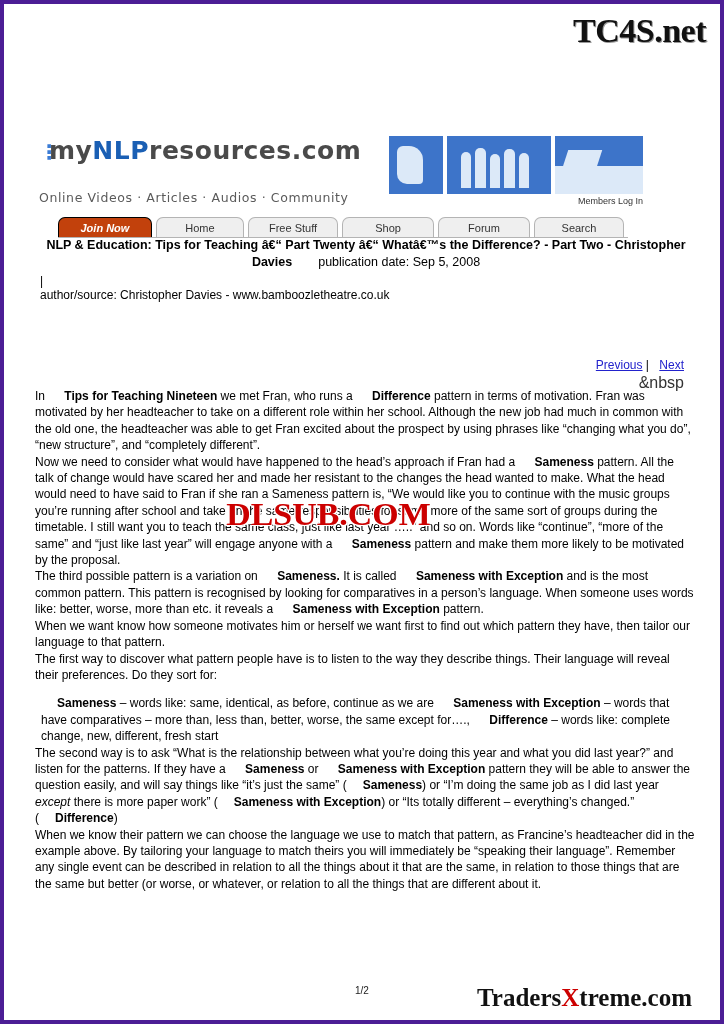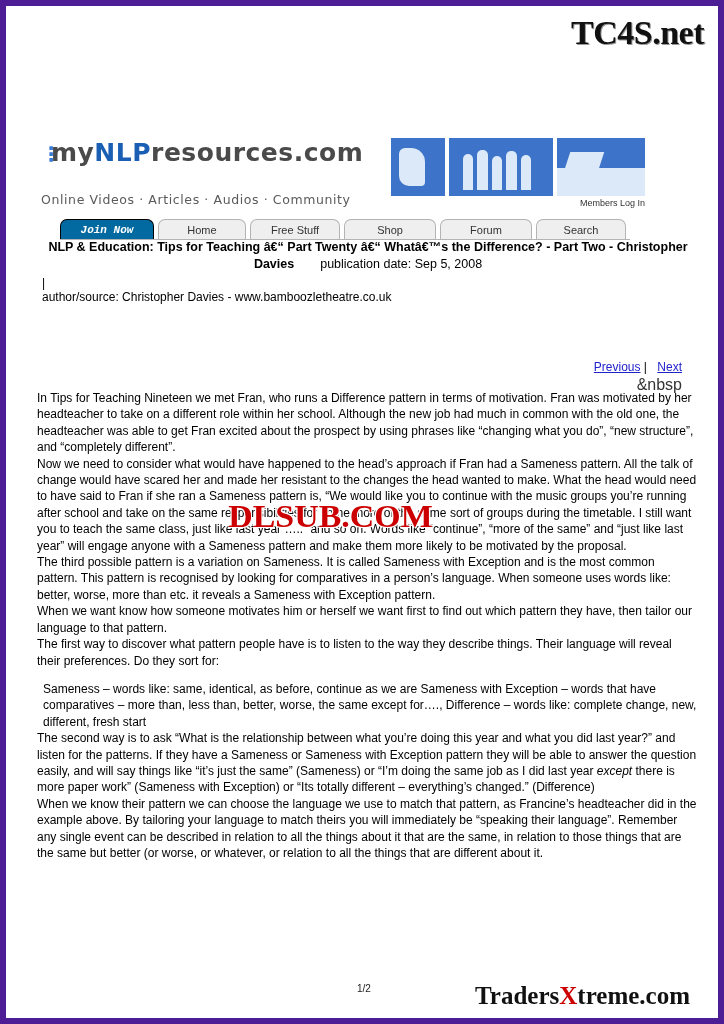--- a/index.html
+++ b/index.html
@@ -13,21 +13,21 @@
     font-family: "Liberation Sans", sans-serif;
     color: #000000;
     position: relative;
     overflow: hidden;
   }
   .page {
     position: relative;
     width: 724px;
     height: 1024px;
     box-sizing: border-box;
-    border: 6px solid #4c1d95;
+    border: 4px solid #4c1d95;
   }
 
   
   .tc4s {
     position: absolute;
     top: 8px;
     right: 14px;
     font-family: "Liberation Serif", serif;
     font-weight: bold;
     font-size: 34px;
@@ -122,27 +122,26 @@
     font-size: 11px;
     color: #333333;
     background: #efefef;
     border: 1px solid #b4b4b4;
     border-bottom: none;
     border-radius: 7px 7px 0 0;
     margin-right: 4px;
     font-family: "Liberation Sans", sans-serif;
   }
   .tab.join {
-    background: #0369a1;
+    background: #c2410c;
     color: #ffffff;
     font-style: italic;
     font-weight: bold;
     border-color: #000000;
     width: 96px;
-    font-family: Liberation Mono, monospace;
   }
   .tab.home { width: 90px; }
   .tab.free { width: 92px; }
   .tab.shop { width: 94px; }
   .tab.forum { width: 94px; }
   .tab.search { width: 92px; }
   .navline {
     position: absolute;
     top: 233px;
     left: 54px;
@@ -216,21 +215,21 @@
   }
   .body p + p {
     margin-top: 0px;
   }
   .spacer {
     height: 12px;
   }
   .sorts {
     padding-left: 6px;
   }
-  b { font-weight: normal; }
+  b { font-weight: bold; margin-left: 16px; }
   i { font-style: italic; }
 
   
   .dlsub {
     position: absolute;
     top: 492px;
     left: 228px;
     font-family: "Liberation Serif", serif;
     font-weight: bold;
     font-size: 32px;

